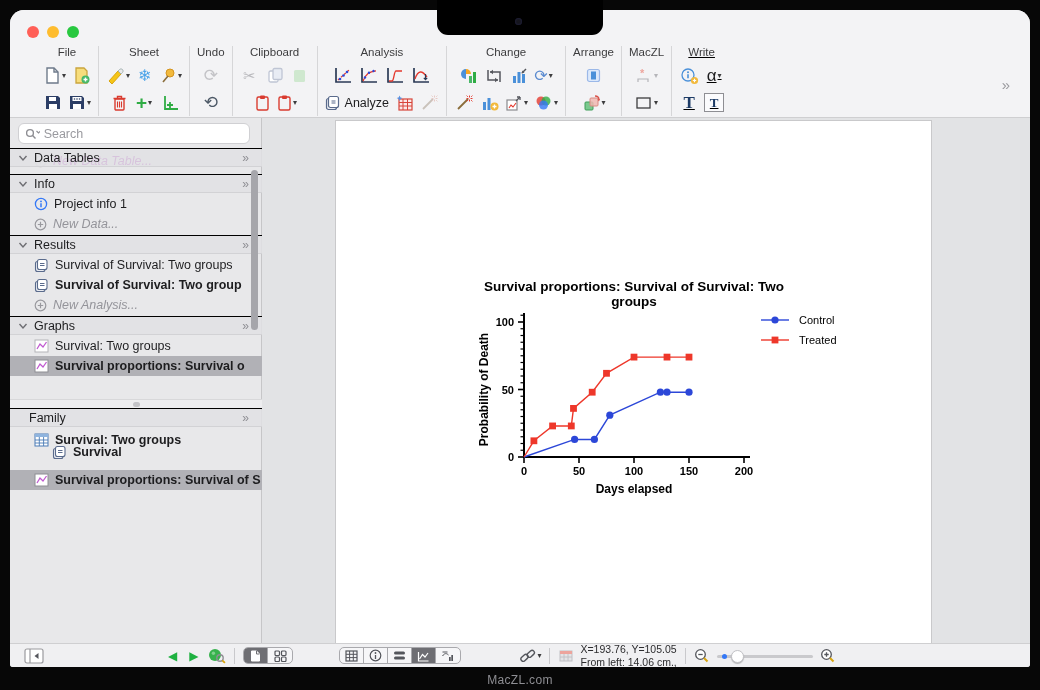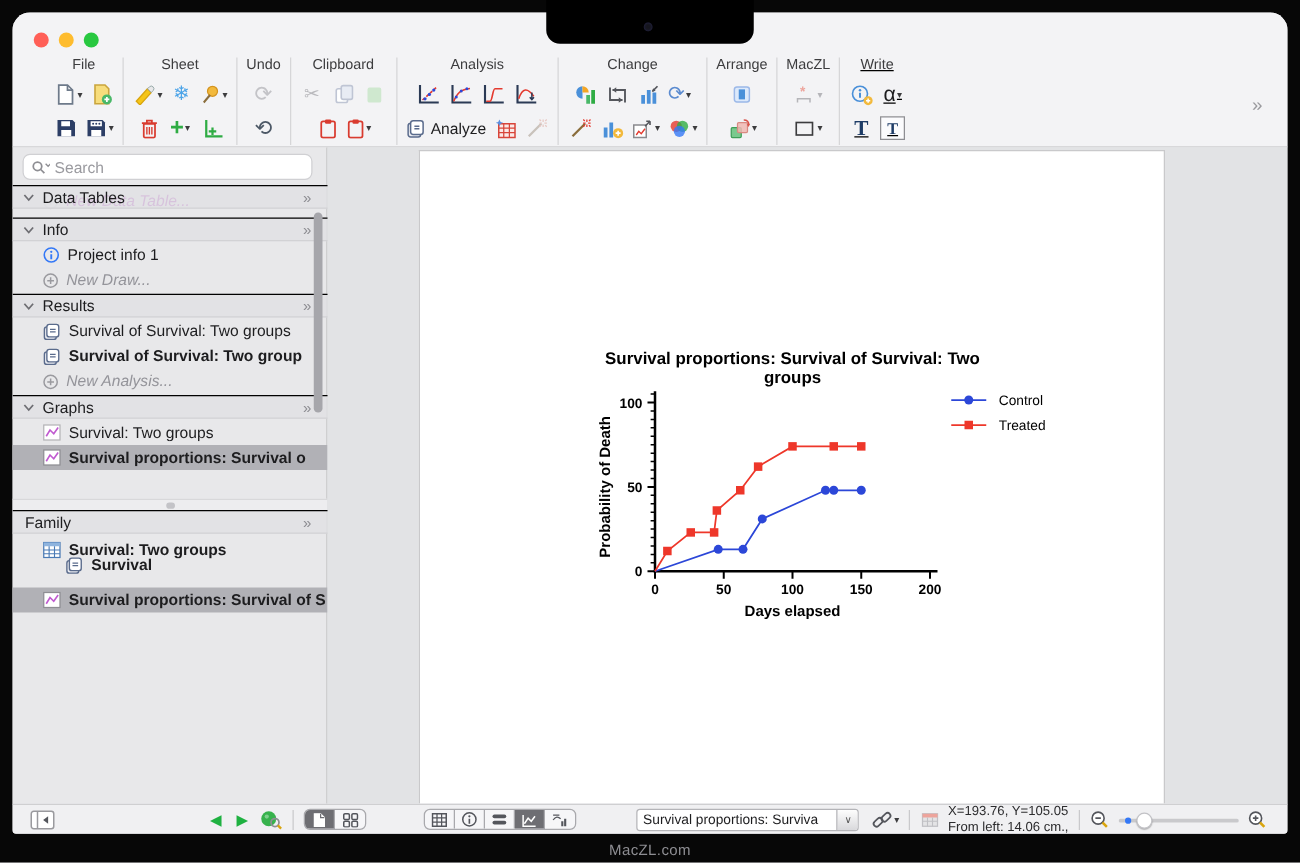--- a/index.html
+++ b/index.html
@@ -477,21 +477,21 @@
             <circle cx="7" cy="4.4" r=".9" fill="#3478f6"></circle>
             <path d="M7 6.3v4" stroke="#3478f6" stroke-width="1.5"></path>
           </svg>
         <span class="itxt">Project info 1</span>
       </div>
       <div class="navrow item newitem" style="top:96px">
         <svg width="13" height="13">
             <circle cx="6.5" cy="6.5" r="5.3" fill="none" stroke="#9a9a9f" stroke-width="1.2"></circle>
             <path d="M6.5 3.8v5.4M3.8 6.5h5.4" stroke="#9a9a9f" stroke-width="1.2"></path>
           </svg>
-        <span class="itxt">New Draw...</span>
+        <span class="itxt">New Data...</span>
       </div>
 
       <div class="navrow sechead" style="top:117px">
         <svg class="chev" width="10" height="8">
             <path d="M1.5 2l3.5 4 3.5-4" fill="none" stroke="#6e6e73" stroke-width="1.4"></path>
           </svg>
         <span>Results</span>
         <span class="exp">»</span>
       </div>
       <div class="navrow item" style="top:137px">
@@ -540,21 +540,21 @@
         <span class="itxt">Survival proportions: Survival o</span>
       </div>
 
       <div class="thumb" style="top:52px;height:160px"></div>
 
       <div class="splitter" style="top:281px">
           <div class="dot"></div>
         </div>
 
       <div class="navrow sechead" style="top:290px">
-        <span style="margin-left:10px">Family</span>
+        <span style="margin-left:19px">Family</span>
         <span class="exp">»</span>
       </div>
       <div class="navrow item bold" style="top:312px">
         <svg width="15" height="14">
             <rect x="1" y="1" width="13" height="12" fill="#fff" stroke="#4a7ab5" stroke-width="1"></rect>
             <rect x="1" y="1" width="13" height="3" fill="#8fb4de"></rect>
             <path d="M1 7h13M1 10h13M5.3 4v9M9.6 4v9" stroke="#4a7ab5" stroke-width=".9"></path>
           </svg>
         <span class="itxt">Survival: Two groups</span>
       </div>
@@ -715,24 +715,20 @@
       <div class="cell">
         <svg width="14" height="12">
             <path d="M1.5 6c2-3 4-3 6-1" fill="none" stroke="#54565c" stroke-width="1"></path>
             <rect x="8" y="7" width="1.7" height="4" fill="#54565c"></rect>
             <rect x="10.3" y="5" width="1.7" height="6" fill="#54565c"></rect>
             <path d="M1.5 2h5" stroke="#54565c" stroke-width="1"></path>
           </svg>
       </div>
     </div>
     <div style="width:48px"></div>
-    <div class="select">
-      <span class="sval">Survival proportions: Surviva</span>
-      <span class="schev">∨</span>
-    </div>
     <div style="display:flex;align-items:center;margin-left:10px">
       <svg width="17" height="16">
           <rect x="1.5" y="7.5" width="8" height="4.6" rx="2.3" fill="none" stroke="#54565c" stroke-width="1.4" transform="rotate(-42 5.5 9.8)"></rect>
           <rect x="7.8" y="3.5" width="8" height="4.6" rx="2.3" fill="none" stroke="#54565c" stroke-width="1.4" transform="rotate(-42 11.8 5.8)"></rect>
         </svg>
       <span class="dd">▾</span>
     </div>
     <div class="sb-sep"></div>
     <div style="display:flex">
       <svg width="16" height="15">

